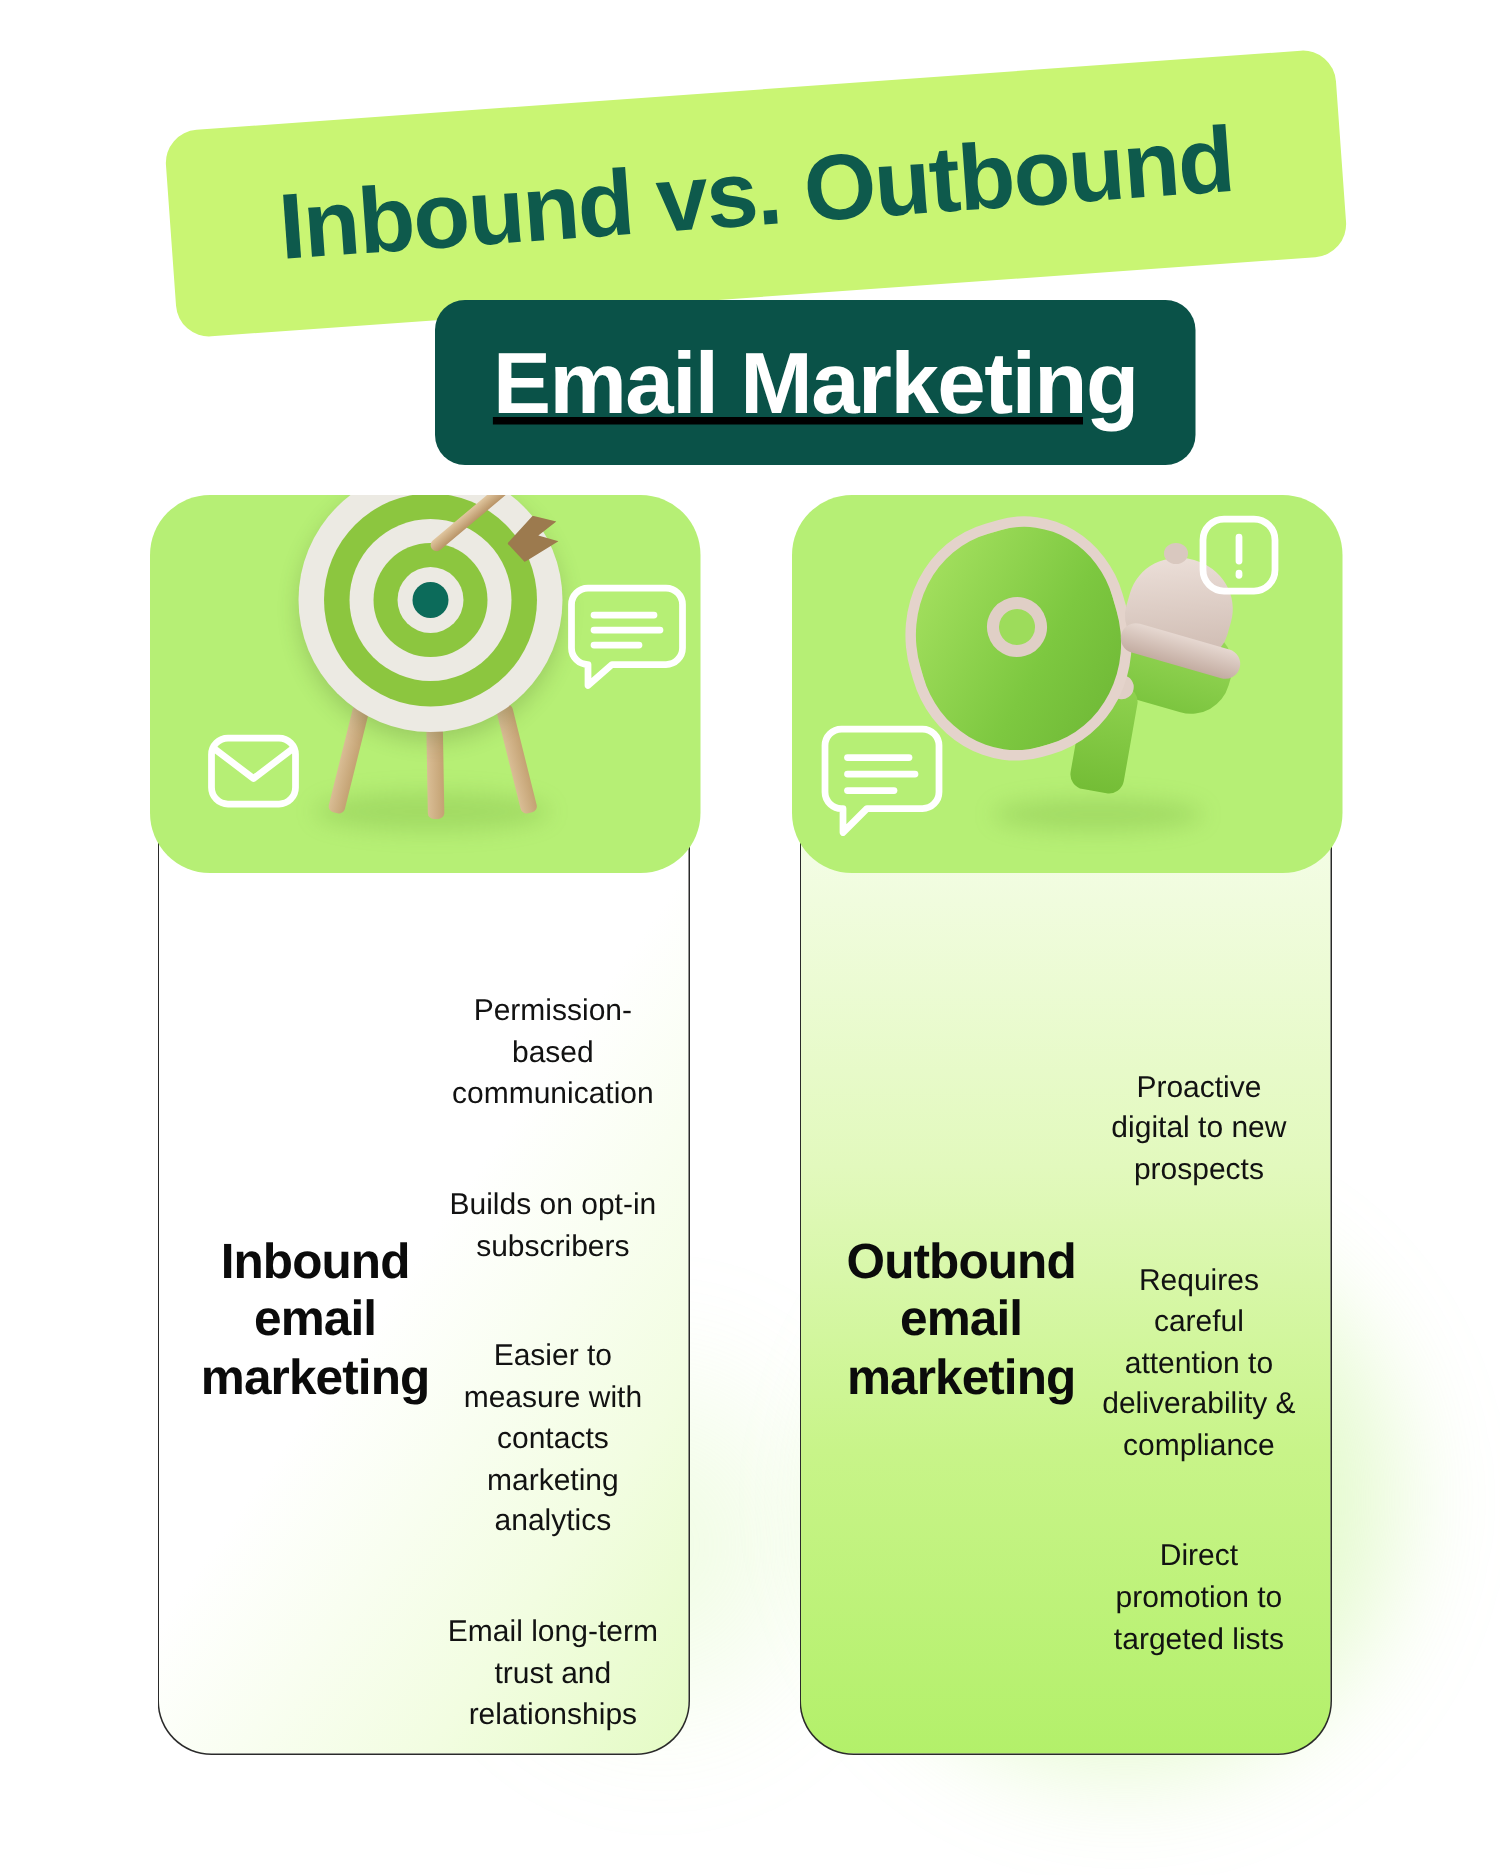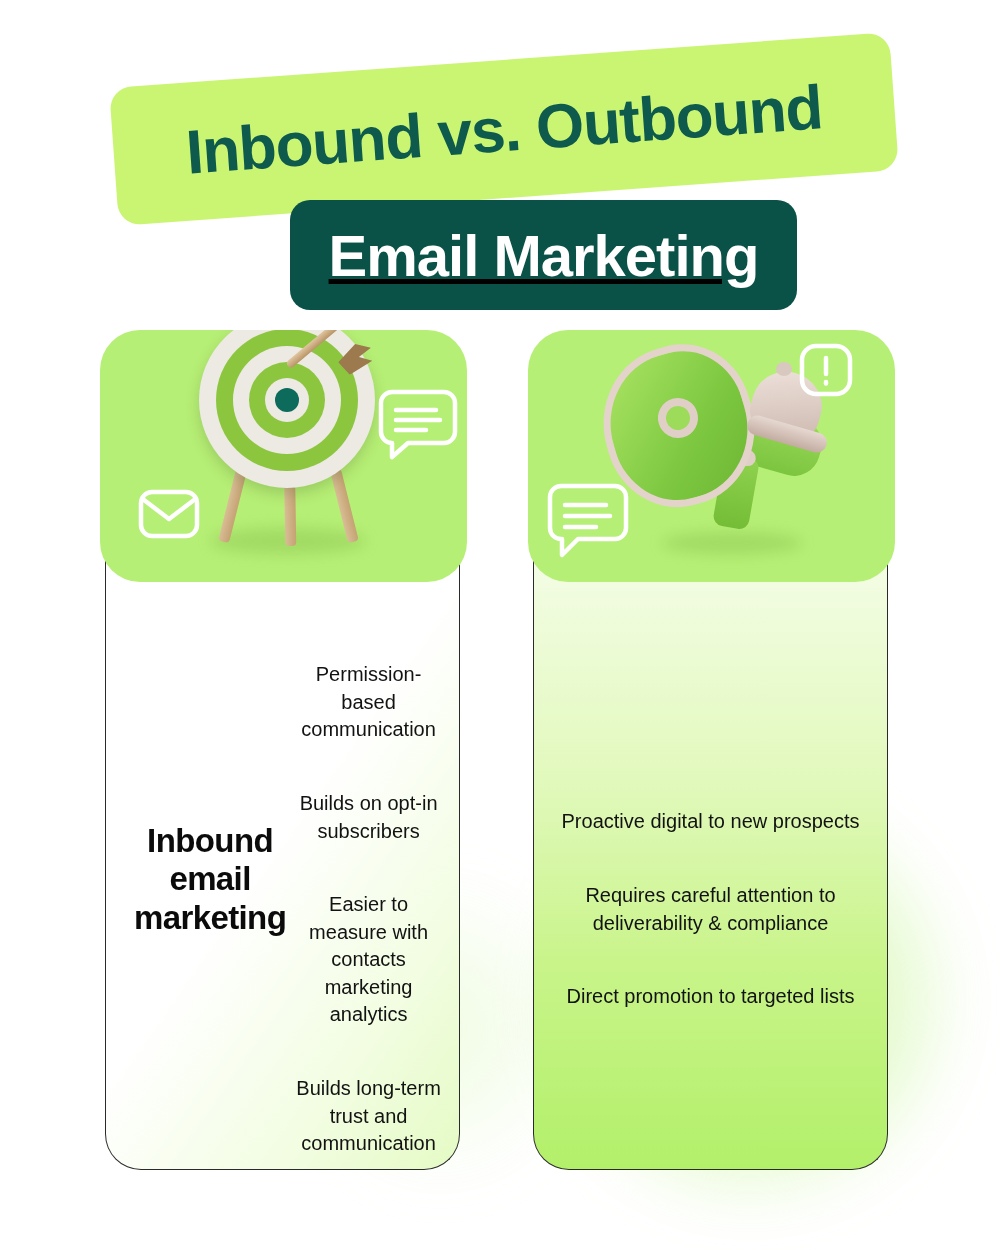--- a/index.html
+++ b/index.html
@@ -365,21 +365,21 @@
         </svg>
       </div>
     </div>
 
     <div class="card-body">
       <div class="card-heading">Inbound email marketing</div>
       <div class="card-list">
         <div class="card-list-item">Permission-based communication</div>
         <div class="card-list-item">Builds on opt-in subscribers</div>
         <div class="card-list-item">Easier to measure with contacts marketing analytics</div>
-        <div class="card-list-item">Builds long-term trust and communication</div>
+        <div class="card-list-item">Email long-term trust and relationships</div>
       </div>
     </div>
   </div>
 
   <div class="card card-right">
 
     <div class="card-image-panel panel-right">
       <div class="art">
         <div class="mega-wrap">
           <div class="mega-shadow"></div>
@@ -402,20 +402,21 @@
 
         <svg class="deco deco-excl-r" width="56" height="56" viewBox="0 0 56 56">
           <rect x="4" y="4" width="48" height="48" rx="14"></rect>
           <path d="M28 16 V32"></path>
           <path d="M28 40 V41.5"></path>
         </svg>
       </div>
     </div>
 
     <div class="card-body">
+      <div class="card-heading">Outbound email marketing</div>
       <div class="card-list">
         <div class="card-list-item">Proactive digital to new prospects</div>
         <div class="card-list-item">Requires careful attention to deliverability &amp; compliance</div>
         <div class="card-list-item">Direct promotion to targeted lists</div>
       </div>
     </div>
   </div>
 
 </div>
 

